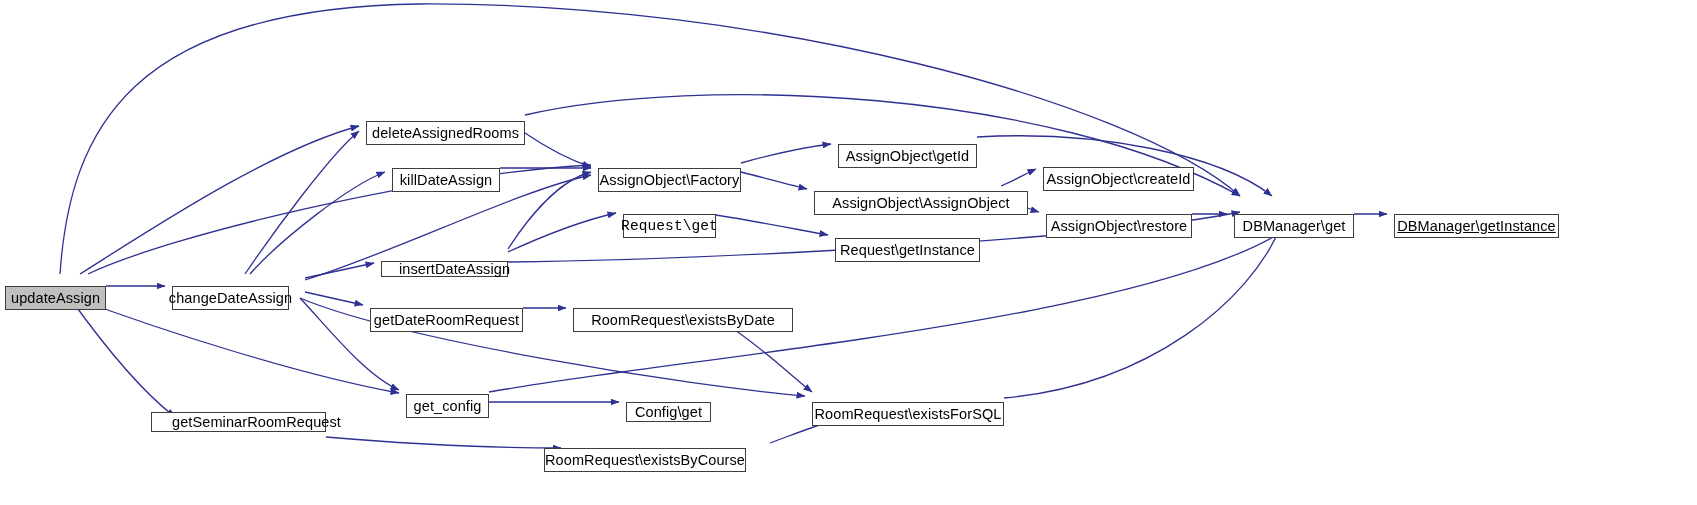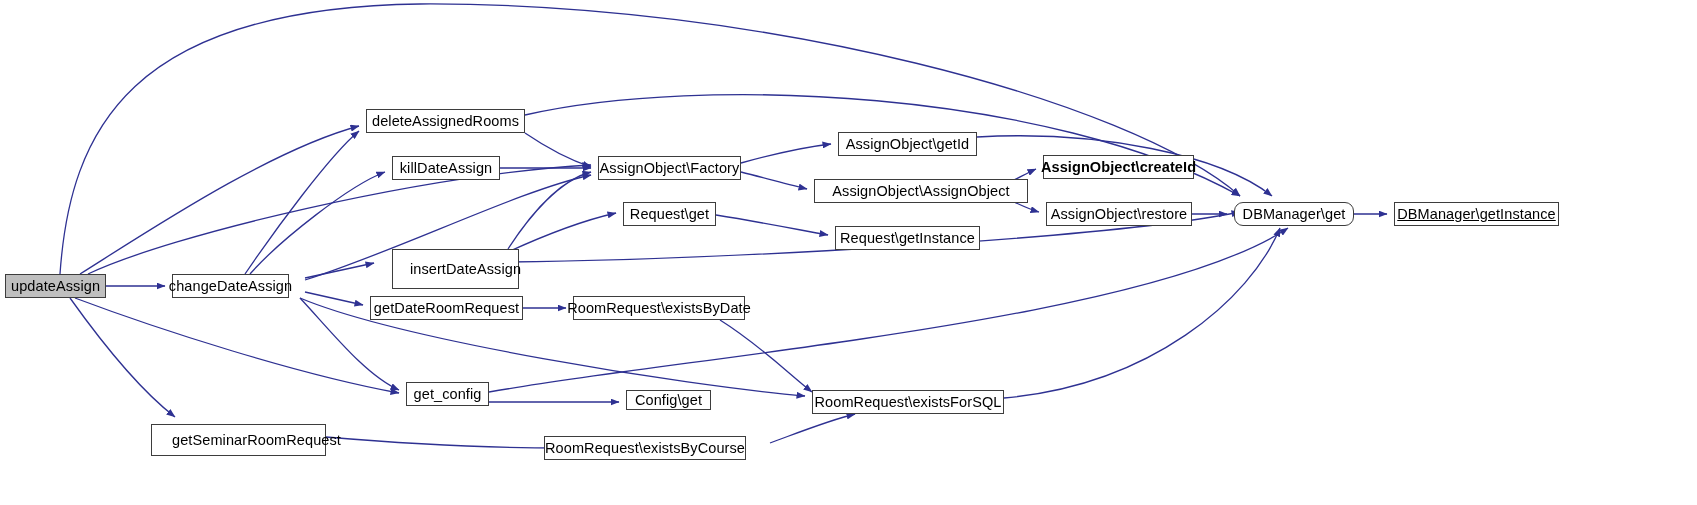--- a/index.html
+++ b/index.html
@@ -29,20 +29,21 @@
     border: 1px solid #3d3d3d;
     background: #ffffff;
     color: #000000;
     font-size: 14.5px;
     line-height: 1;
     display: flex;
     align-items: center;
     justify-content: center;
     white-space: nowrap;
     letter-spacing: 0.1px;
+    margin-top: 12px;
   }
   .node.highlight {
     background: #bfbfbf;
   }
   .node-label {
     display: block;
     padding: 0 7px;
   }
 </style>
 </head>
@@ -100,66 +101,66 @@
       </div>
       <div class="node" style="left: 172px; top: 274px; width: 117px; height: 24px;">
         <span class="node-label">changeDateAssign</span>
       </div>
       <div class="node" style="left: 366px; top: 109px; width: 159px; height: 24px;">
         <span class="node-label">deleteAssignedRooms</span>
       </div>
       <div class="node" style="left: 392px; top: 156px; width: 108px; height: 24px;">
         <span class="node-label">killDateAssign</span>
       </div>
-      <div class="node" style="left: 392px; top: 249px; width: 127px; height: 40px; padding-left: 20px;">
+      <div class="node" style="left: 381px; top: 249px; width: 127px; height: 16px; padding-left: 20px;">
         <span class="node-label">insertDateAssign</span>
       </div>
       <div class="node" style="left: 370px; top: 296px; width: 153px; height: 24px;">
         <span class="node-label">getDateRoomRequest</span>
       </div>
       <div class="node" style="left: 406px; top: 382px; width: 83px; height: 24px;">
         <span class="node-label">get_config</span>
       </div>
-      <div class="node" style="left: 151px; top: 424px; width: 175px; height: 32px; padding-left: 36px;">
+      <div class="node" style="left: 151px; top: 400px; width: 175px; height: 20px; padding-left: 36px;">
         <span class="node-label">getSeminarRoomRequest</span>
       </div>
       <div class="node" style="left: 598px; top: 156px; width: 143px; height: 24px;">
         <span class="node-label">AssignObject\Factory</span>
       </div>
-      <div class="node" style="left: 623px; top: 202px; width: 93px; height: 24px;">
+      <div class="node" style="left: 623px; top: 202px; width: 93px; height: 24px; font-family: Liberation Mono, monospace;">
         <span class="node-label">Request\get</span>
       </div>
-      <div class="node" style="left: 573px; top: 296px; width: 172px; height: 24px;">
+      <div class="node" style="left: 573px; top: 296px; width: 220px; height: 24px;">
         <span class="node-label">RoomRequest\existsByDate</span>
       </div>
       <div class="node" style="left: 626px; top: 390px; width: 85px; height: 20px;">
         <span class="node-label">Config\get</span>
       </div>
       <div class="node" style="left: 544px; top: 436px; width: 202px; height: 24px;">
         <span class="node-label">RoomRequest\existsByCourse</span>
       </div>
       <div class="node" style="left: 838px; top: 132px; width: 139px; height: 24px; justify-content: center;">
         <span class="node-label">AssignObject\getId</span>
       </div>
       <div class="node" style="left: 814px; top: 179px; width: 214px; height: 24px;">
         <span class="node-label">AssignObject\AssignObject</span>
       </div>
       <div class="node" style="left: 835px; top: 226px; width: 145px; height: 24px;">
         <span class="node-label">Request\getInstance</span>
       </div>
       <div class="node" style="left: 812px; top: 390px; width: 192px; height: 24px;">
         <span class="node-label">RoomRequest\existsForSQL</span>
       </div>
-      <div class="node" style="left: 1043px; top: 155px; width: 151px; height: 24px; font-weight: bold;">
+      <div class="node" style="left: 1043px; top: 155px; width: 151px; height: 24px;">
         <span class="node-label">AssignObject\createId</span>
       </div>
       <div class="node" style="left: 1046px; top: 202px; width: 146px; height: 24px;">
         <span class="node-label">AssignObject\restore</span>
       </div>
-      <div class="node" style="left: 1234px; top: 202px; width: 120px; height: 24px; border-radius: 9px;">
+      <div class="node" style="left: 1234px; top: 202px; width: 120px; height: 24px;">
         <span class="node-label">DBManager\get</span>
       </div>
       <div class="node" style="left: 1394px; top: 202px; width: 165px; height: 24px; text-decoration: underline;">
         <span class="node-label">DBManager\getInstance</span>
       </div>
     </div>
 
 </div>
 
 </body></html>

